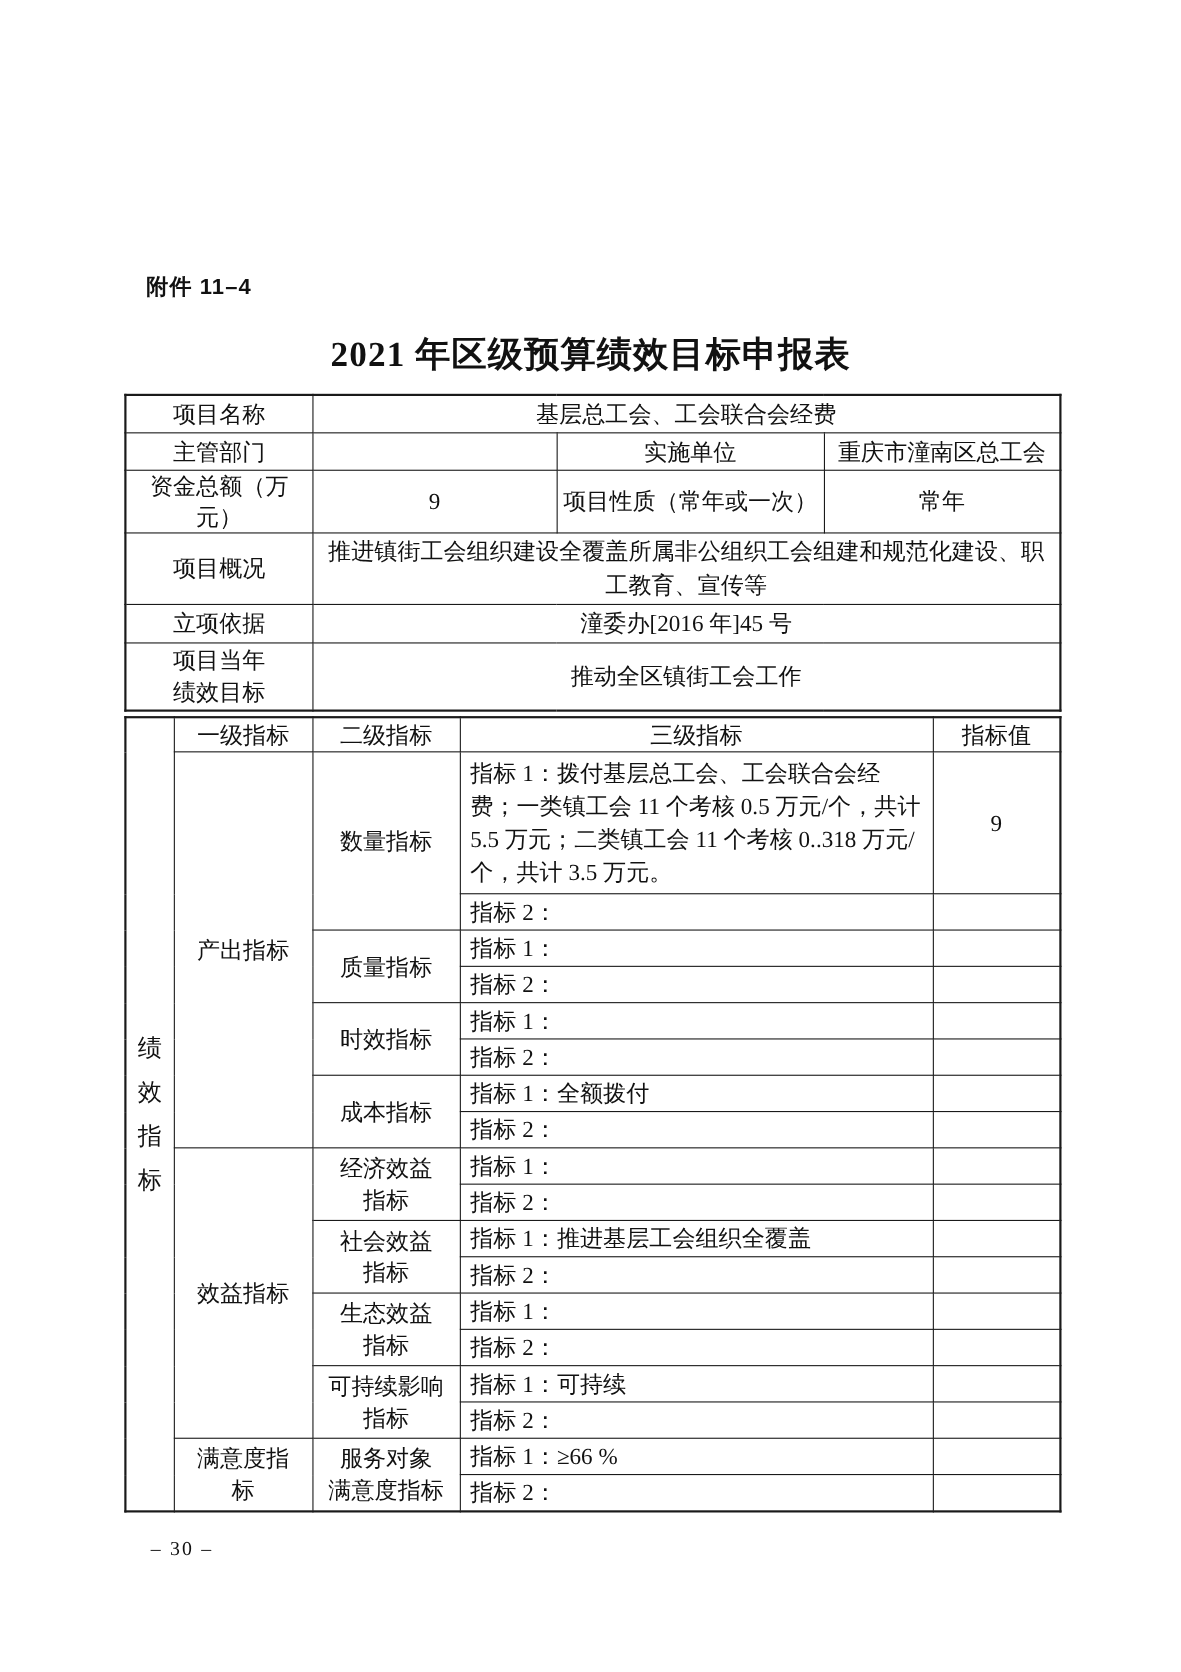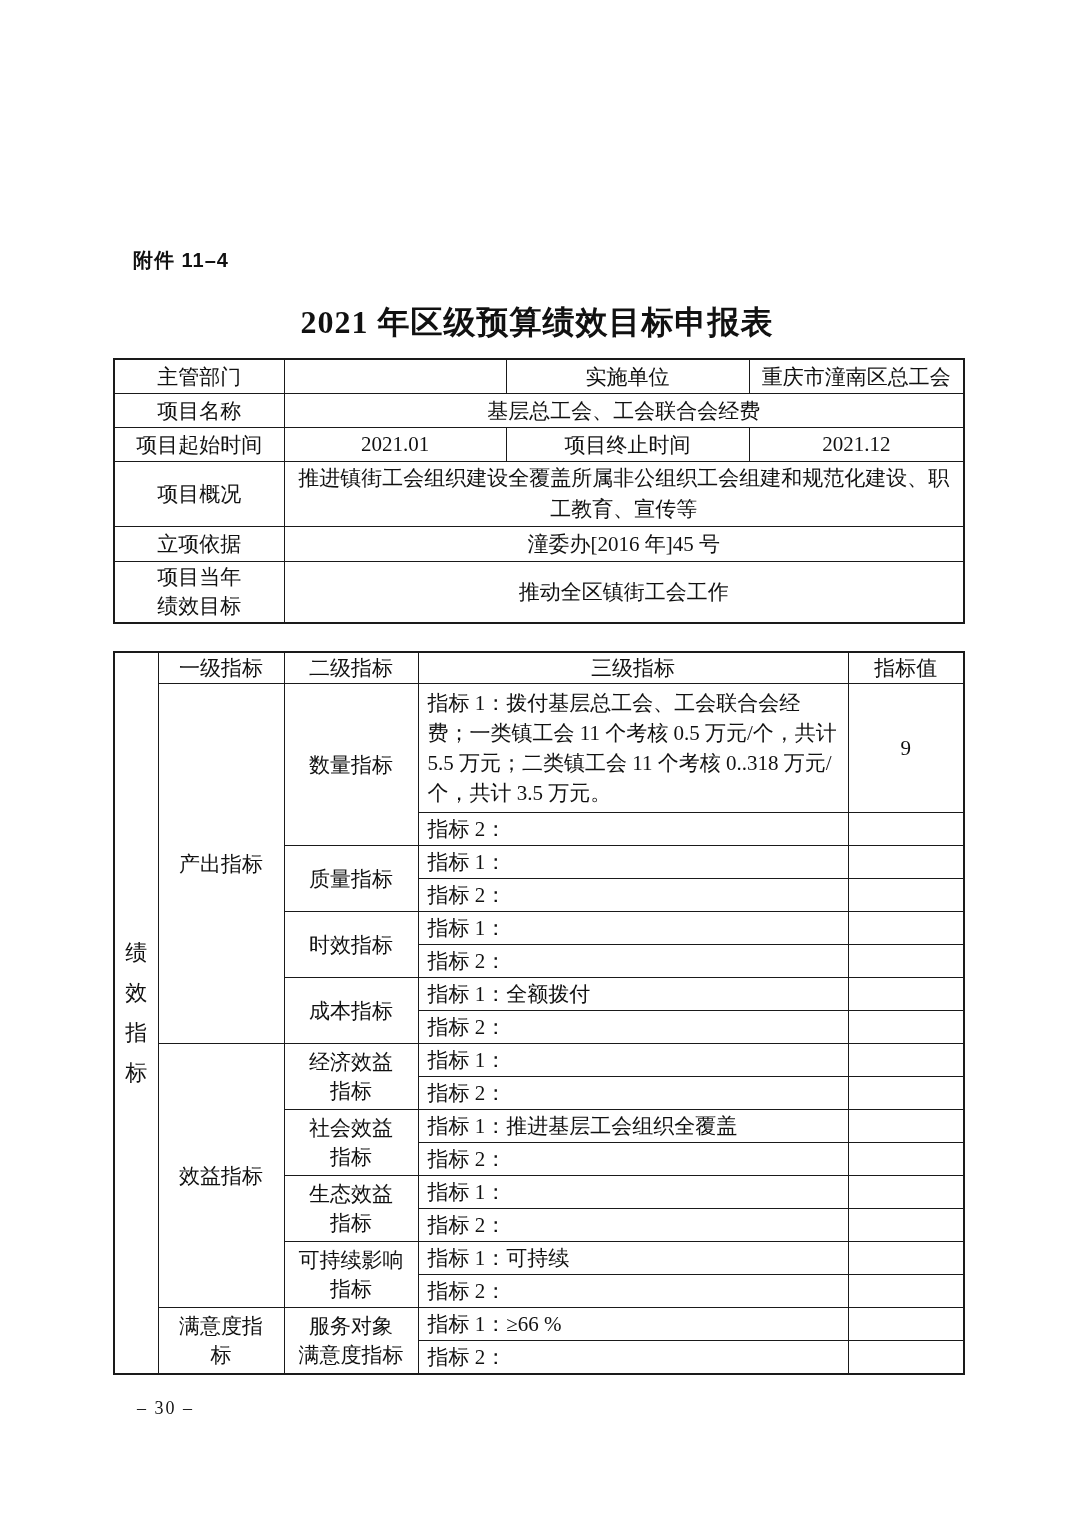--- a/index.html
+++ b/index.html
@@ -52,34 +52,34 @@
 
   <table class="t1">
     <colgroup>
       <col style="width:170px">
         <col style="width:222px">
         <col style="width:243px">
         <col style="width:215px">
     </colgroup>
     <tbody>
       <tr>
+        <td>项目名称</td>
+        <td colspan="3">基层总工会、工会联合会经费</td>
+      </tr>
+      <tr>
         <td>主管部门</td>
         <td></td>
         <td>实施单位</td>
         <td>重庆市潼南区总工会</td>
       </tr>
       <tr>
-        <td>项目名称</td>
-        <td colspan="3">基层总工会、工会联合会经费</td>
-      </tr>
-      <tr>
-        <td>项目起始时间</td>
-        <td>2021.01</td>
-        <td>项目终止时间</td>
-        <td>2021.12</td>
+        <td>资金总额（万元）</td>
+        <td>9</td>
+        <td>项目性质（常年或一次）</td>
+        <td>常年</td>
       </tr>
       <tr class="row-overview">
         <td>项目概况</td>
         <td colspan="3" class="val">推进镇街工会组织建设全覆盖所属非公组织工会组建和规范化建设、职工教育、宣传等</td>
       </tr>
       <tr>
         <td style="height:34px">立项依据</td>
         <td colspan="3">潼委办[2016 年]45 号</td>
       </tr>
       <tr class="row-goal">

